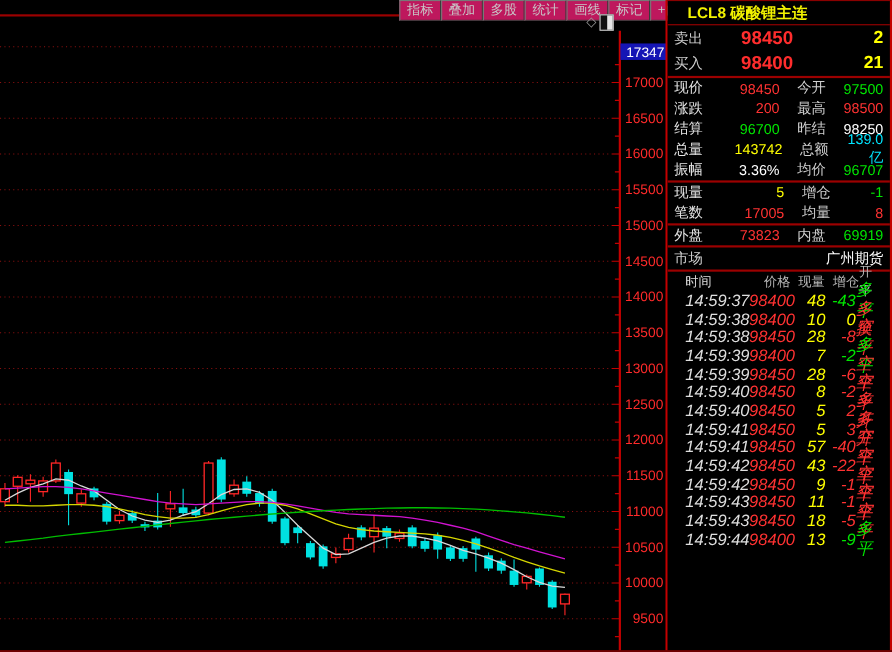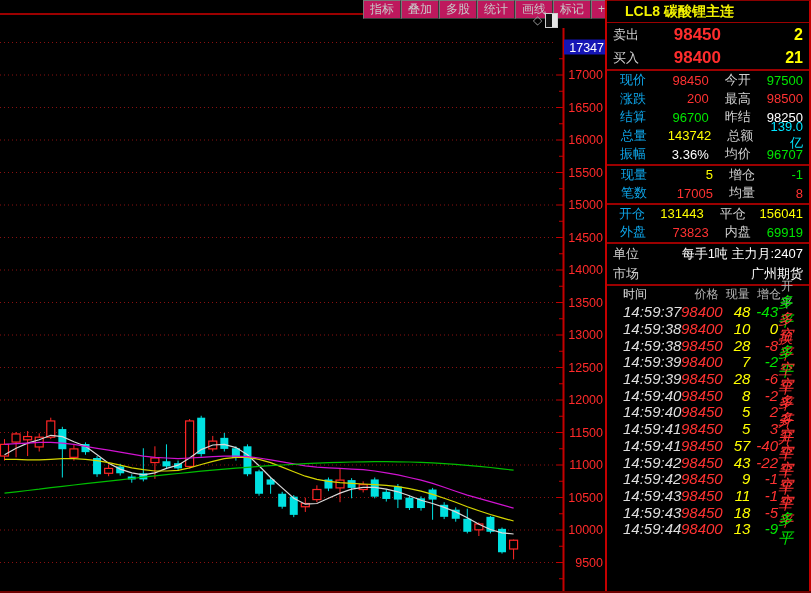--- a/index.html
+++ b/index.html
@@ -23,21 +23,21 @@
   #panel{position:absolute;left:607px;top:0;width:204px;height:593px;background:#000;
          border-right:2px solid #c40000;border-top:1px solid #8a0000;box-sizing:border-box;}
   .divider{height:2px;background:#9c0000;}
   #p-title{height:21px;line-height:21px;padding-left:18px;color:#f2f200;font-size:14px;font-weight:bold;
            border-bottom:1px solid #9c0000;}
   .ba-row{height:23px;display:flex;align-items:center;font-size:13px;}
   .ba-label{width:42px;padding-left:6px;color:#cfcfcf;}
   .ba-price{width:66px;text-align:right;color:#ff2d2d;font-size:17px;font-weight:bold;}
   .ba-qty{flex:1;text-align:right;padding-right:6px;color:#ffff00;font-size:16px;font-weight:bold;}
   .q-row{height:18.5px;display:flex;align-items:center;font-size:13px;}
-  .q-l1{width:42px;padding-left:6px;color:#0ea5e9;text-align:center;}
+  .q-l1{width:42px;padding-left:6px;color:#e5e5e5;}
   .q-v1{width:58px;text-align:right;}
   .q-l2{width:44px;padding-left:16px;color:#cfcfcf;}
   .q-v2{flex:1;text-align:right;padding-right:6px;}
   .info-row{height:20px;display:flex;align-items:center;font-size:13px;}
   .info-label{width:50px;padding-left:6px;color:#cfcfcf;}
   .info-value{flex:1;text-align:right;padding-right:6px;color:#ffffff;}
   #tape-header{height:18px;display:flex;align-items:center;font-size:12px;color:#b8b8b8;}
   .tape-row{height:16.7px;display:flex;align-items:center;font-size:15px;font-style:italic;}
   .t-time{width:58px;padding-left:16px;color:#dedede;}
   .t-price{width:46px;text-align:right;}
@@ -297,38 +297,28 @@
         <span class="q-v2 g">-1</span>
       </div>
       <div class="q-row">
         <span class="q-l1">笔数</span>
         <span class="q-v1 r">17005</span>
         <span class="q-l2">均量</span>
         <span class="q-v2 r">8</span>
       </div>
       <div class="divider"></div>
       <div class="q-row">
-        <span class="q-l1">开仓</span>
-        <span class="q-v1 y">131443</span>
-        <span class="q-l2">平仓</span>
-        <span class="q-v2 y">156041</span>
-      </div>
-      <div class="q-row">
         <span class="q-l1">外盘</span>
         <span class="q-v1 r">73823</span>
         <span class="q-l2">内盘</span>
         <span class="q-v2 g">69919</span>
       </div>
       <div class="divider"></div>
     </div>
 
-  <div class="info-row">
-    <span class="info-label">单位</span>
-    <span class="info-value">每手1吨  主力月:2407</span>
-  </div>
   <div class="info-row">
     <span class="info-label">市场</span>
     <span class="info-value">广州期货</span>
   </div>
   <div class="divider"></div>
 
   <div id="tape-header">
       <span class="t-time">时间</span>
       <span class="t-price gr">价格</span>
       <span class="t-vol gr">现量</span>

